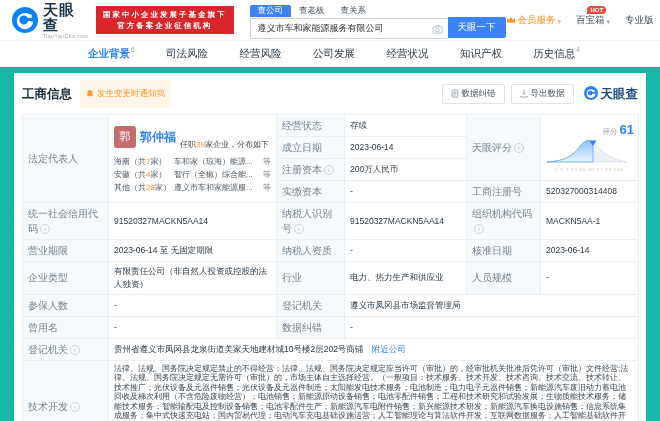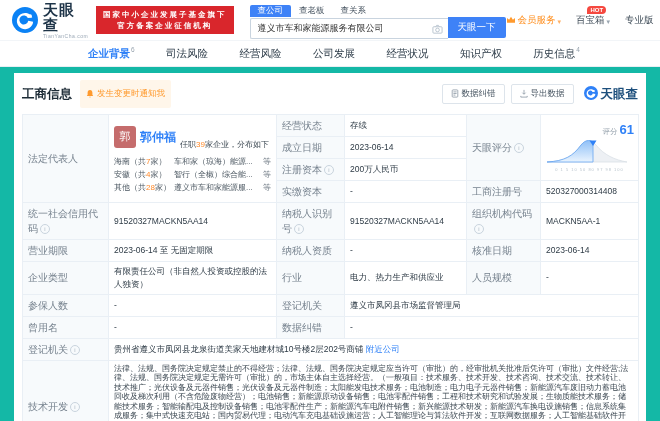--- a/index.html
+++ b/index.html
@@ -329,21 +329,21 @@
           <td class="lbl">曾用名</td>
           <td>-</td>
           <td class="lbl">数据纠错</td>
           <td colspan="3">-</td>
         </tr>
 
         <tr>
           <td class="lbl"><span>登记机关</span><i class="inf"></i></td>
           <td colspan="5">
             <span>贵州省遵义市凤冈县龙泉街道美家天地建材城10号楼2层202号商铺</span>
-            <span class="link" style="">附近公司</span>
+            <span class="link" style="margin-left:6px">附近公司</span>
           </td>
         </tr>
 
         <tr>
           <td class="lbl"><span>技术开发</span><i class="inf"></i></td>
           <td colspan="5" class="scope">法律、法规、国务院决定规定禁止的不得经营；法律、法规、国务院决定规定应当许可（审批）的，经审批机关批准后凭许可（审批）文件经营;法律、法规、国务院决定规定无需许可（审批）的，市场主体自主选择经营。（一般项目：技术服务、技术开发、技术咨询、技术交流、技术转让、技术推广；光伏设备及元器件销售；光伏设备及元器件制造；太阳能发电技术服务；电池制造；电力电子元器件销售；新能源汽车废旧动力蓄电池回收及梯次利用（不含危险废物经营）；电池销售；新能源原动设备销售；电池零配件销售；工程和技术研究和试验发展；生物质能技术服务；储能技术服务；智能输配电及控制设备销售；电池零配件生产；新能源汽车电附件销售；新兴能源技术研发；新能源汽车换电设施销售；信息系统集成服务；集中式快速充电站；国内贸易代理；电动汽车充电基础设施运营；人工智能理论与算法软件开发；互联网数据服务；人工智能基础软件开发；人工智能应用软件开发；人工智能通用应用系统；人工智能硬件销售；机动车充电销售；租赁服务（不含许可类租赁服务）；小微型客车租赁经营服务；非居住房地产租赁；蓄电池租赁；广告设计、代理；平面设计；广告制作（除许可业务外，可自主依法经营法律法规非禁止或限制的项目）许可项目：电气安装服务；道路货物运输（不含危险货物）（依法须经批准的项目，经相关部门批准后方可开展经营活动））</td>
         </tr>
       </tbody>
         </table>
     </section>

